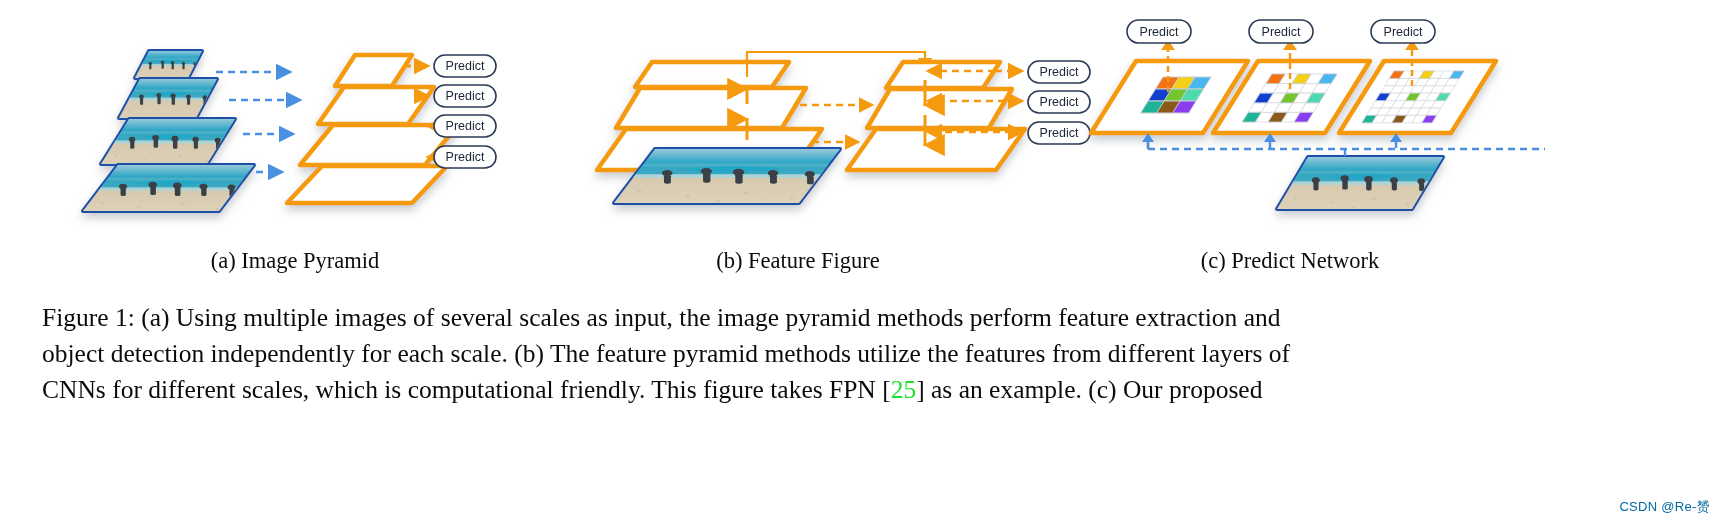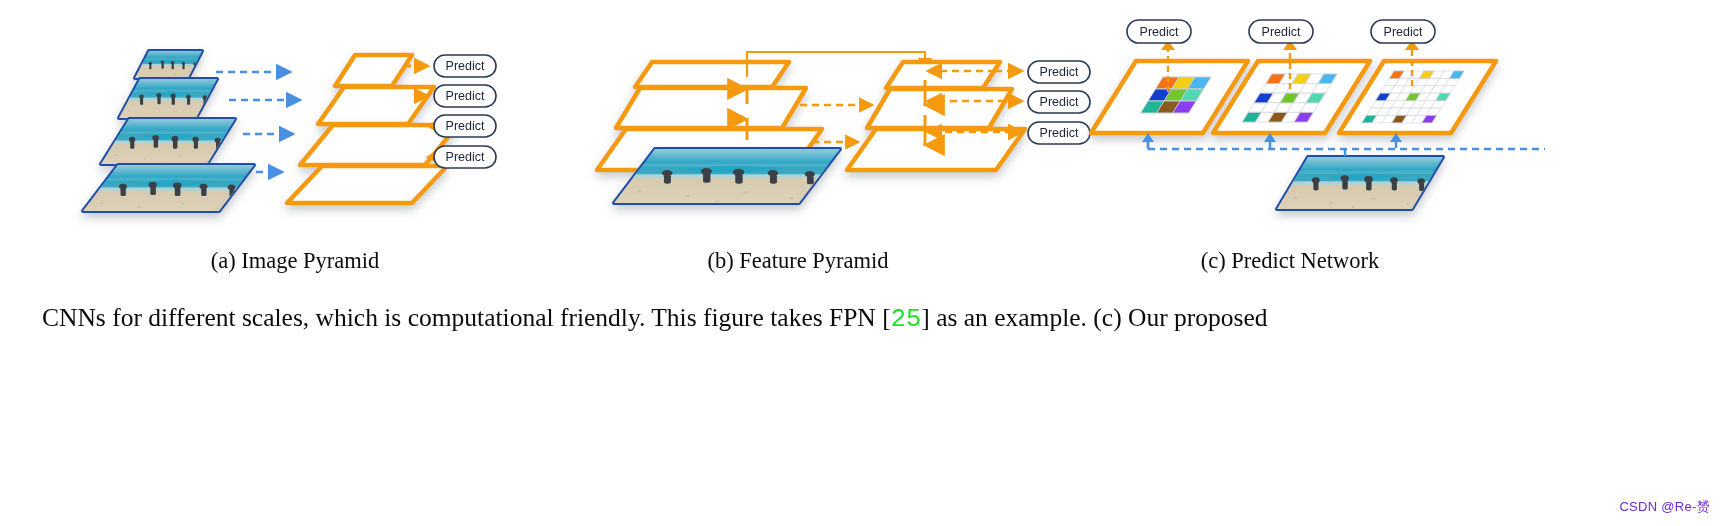--- a/index.html
+++ b/index.html
@@ -64,31 +64,30 @@
     line-height: 36px;
     color: #0b0b0b;
     text-align: left;
   }
   .caption-line {
     white-space: nowrap;
     height: 36px;
   }
   .cite-green {
     color: #1fe02a;
-    font-family: Liberation Mono, monospace;
   }
 
   
   .watermark {
     position: absolute;
     right: 14px;
     bottom: 10px;
     font-family: "Liberation Sans", "DejaVu Sans", sans-serif;
     font-size: 13px;
-    color: #6d28d9;
+    color: #0369a1;
     letter-spacing: 0.3px;
     white-space: nowrap;
   }
 </style>
 </head>
 <body>
 
 <div class="figure-root">
 
   <div class="diagram">
@@ -518,23 +517,25 @@
           <rect x="1371" y="20" width="64" height="23" rx="11.5" ry="11.5" fill="#ffffff" stroke="#2b3a55" stroke-width="1.6"></rect>
           <text x="1403" y="35.5" font-family="'Liberation Sans','DejaVu Sans',sans-serif" font-size="12.5" fill="#1c2638" text-anchor="middle">Predict</text>
         </g>
       </g>
 
     </svg>
   </div>
 
   <div class="subcaptions">
     <div class="subcap subcap-a">(a) Image Pyramid</div>
-    <div class="subcap subcap-b">(b) Feature Pyramid</div>
+    <div class="subcap subcap-b">(b) Feature Figure</div>
     <div class="subcap subcap-c">(c) Predict Network</div>
   </div>
 
   <div class="caption">
+    <div class="caption-line">Figure 1:  (a) Using multiple images of several scales as input, the image pyramid methods perform feature extraction and</div>
+    <div class="caption-line">object detection independently for each scale.  (b) The feature pyramid methods utilize the features from different layers of</div>
     <div class="caption-line">CNNs for different scales, which is computational friendly.  This figure takes FPN [<span class="cite-green" style="color: rgb(31, 224, 42);">25</span>] as an example.  (c) Our proposed</div>
   </div>
 
   <div class="watermark">CSDN @Re-赟</div>
 
 </div>
 
 </body></html>

